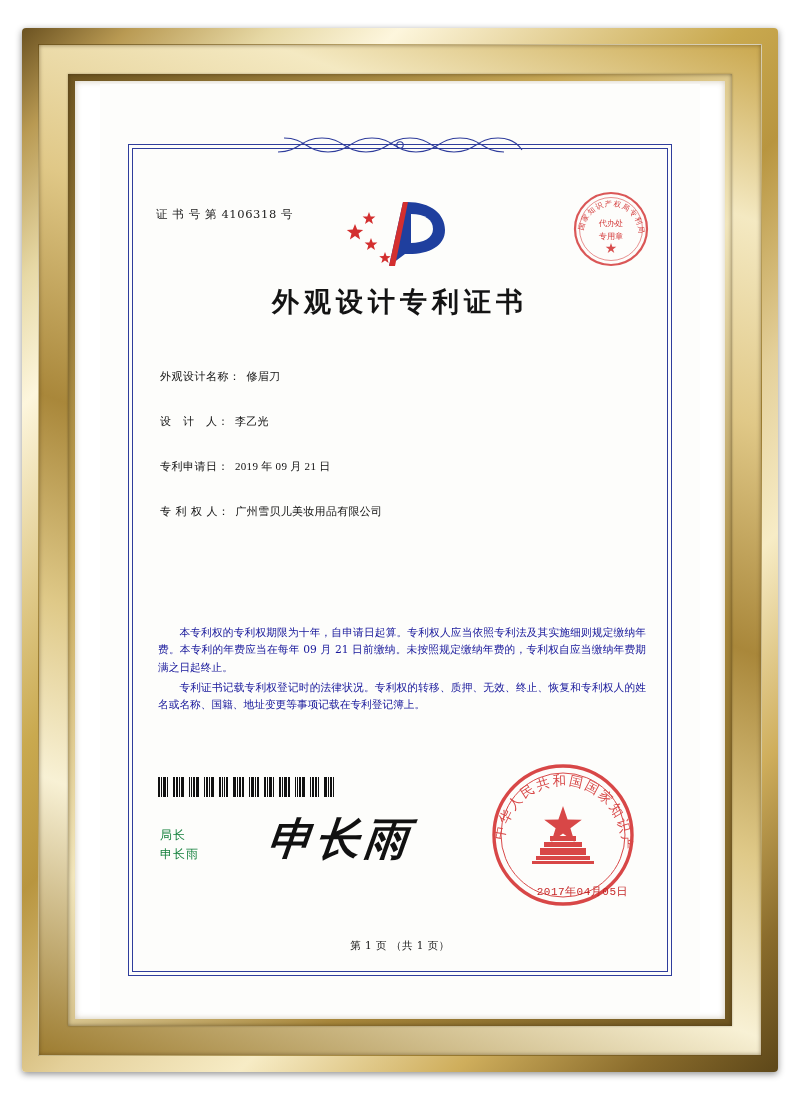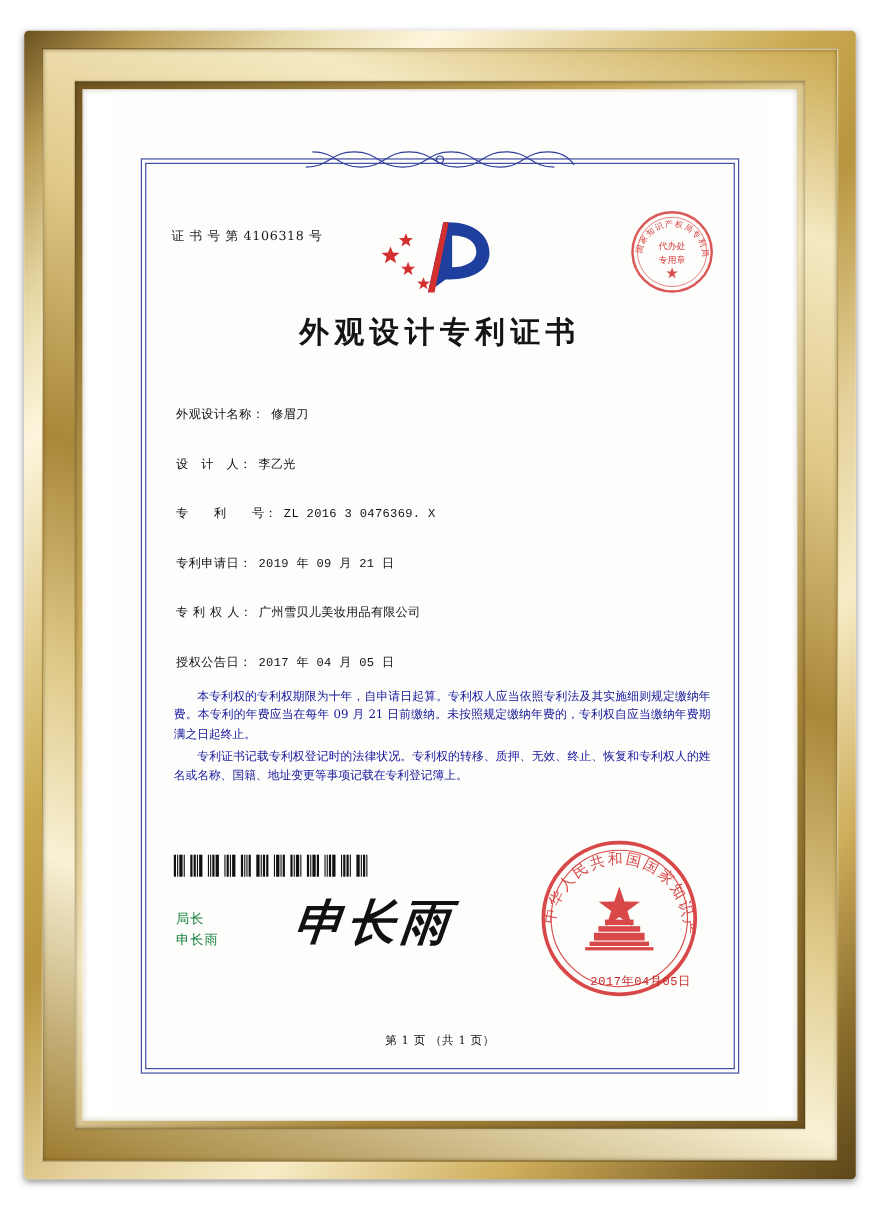--- a/index.html
+++ b/index.html
@@ -183,21 +183,21 @@
     color: #111;
   }
   .field-label {
     white-space: pre;
     color: #111;
     font-family: "DejaVu Serif", serif;
     letter-spacing: 0.5px;
   }
   .field-value {
     margin-left: 6px;
-    font-family: Liberation Mono, monospace;
+    font-family: Liberation Serif, serif;
     letter-spacing: 0.3px;
   }
 
   
   .body-text {
     position: absolute;
     left: 58px;
     top: 540px;
     width: 488px;
     font-size: 10.7px;
@@ -342,34 +342,26 @@
   <div class="fields">
     <div class="field-row">
       <span class="field-label">外观设计名称：</span>
       <span class="field-value">修眉刀</span>
     </div>
     <div class="field-row">
       <span class="field-label">设　计　人：</span>
       <span class="field-value">李乙光</span>
     </div>
     <div class="field-row">
-      <span class="field-label">专　　利　　号：</span>
-      <span class="field-value">ZL 2016 3 0476369. X</span>
-    </div>
-    <div class="field-row">
       <span class="field-label">专利申请日：</span>
       <span class="field-value">2019 年 09 月 21 日</span>
     </div>
     <div class="field-row">
       <span class="field-label">专 利 权 人：</span>
       <span class="field-value">广州雪贝儿美妆用品有限公司</span>
-    </div>
-    <div class="field-row">
-      <span class="field-label">授权公告日：</span>
-      <span class="field-value">2017 年 04 月 05 日</span>
     </div>
   </div>
 
   <div class="body-text">
     <p>本专利权的专利权期限为十年，自申请日起算。专利权人应当依照专利法及其实施细则规定缴纳年费。本专利的年费应当在每年 09 月 21 日前缴纳。未按照规定缴纳年费的，专利权自应当缴纳年费期满之日起终止。</p>
     <p>专利证书记载专利权登记时的法律状况。专利权的转移、质押、无效、终止、恢复和专利权人的姓名或名称、国籍、地址变更等事项记载在专利登记簿上。</p>
   </div>
 
   <div class="barcode">
     <i style="width:2px"></i><i style="width:1px"></i><i style="width:3px"></i><i style="width:1px"></i>

